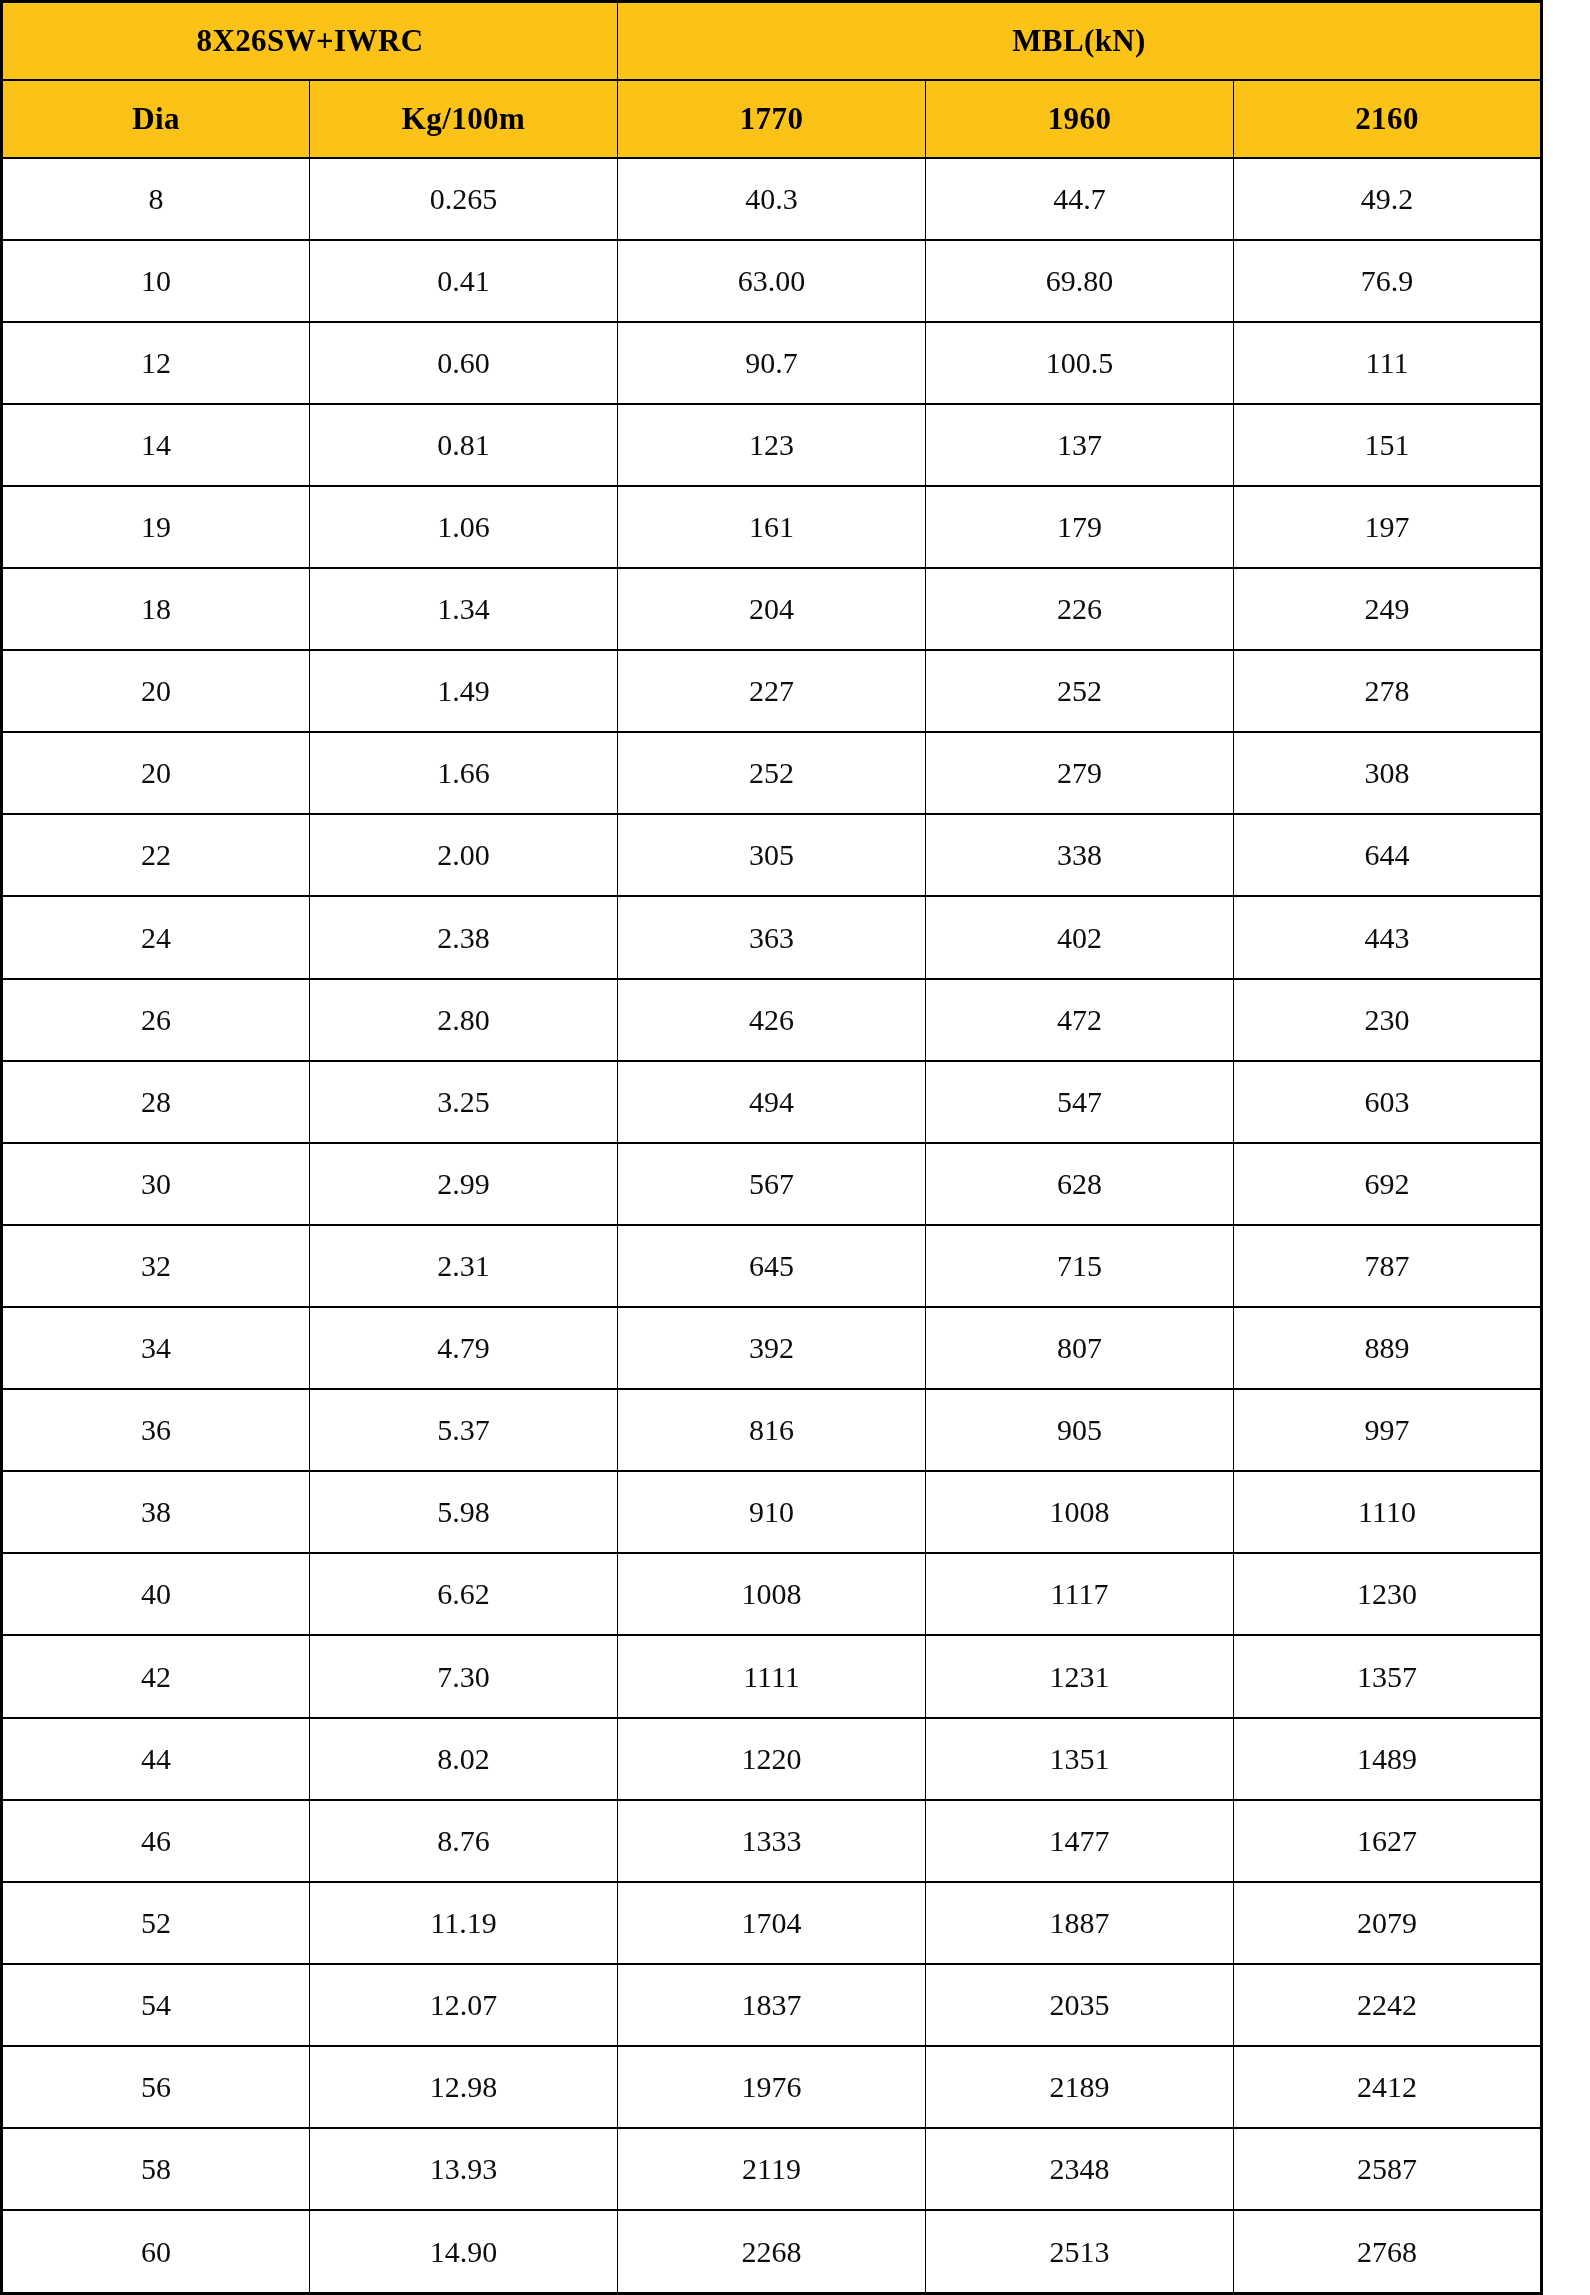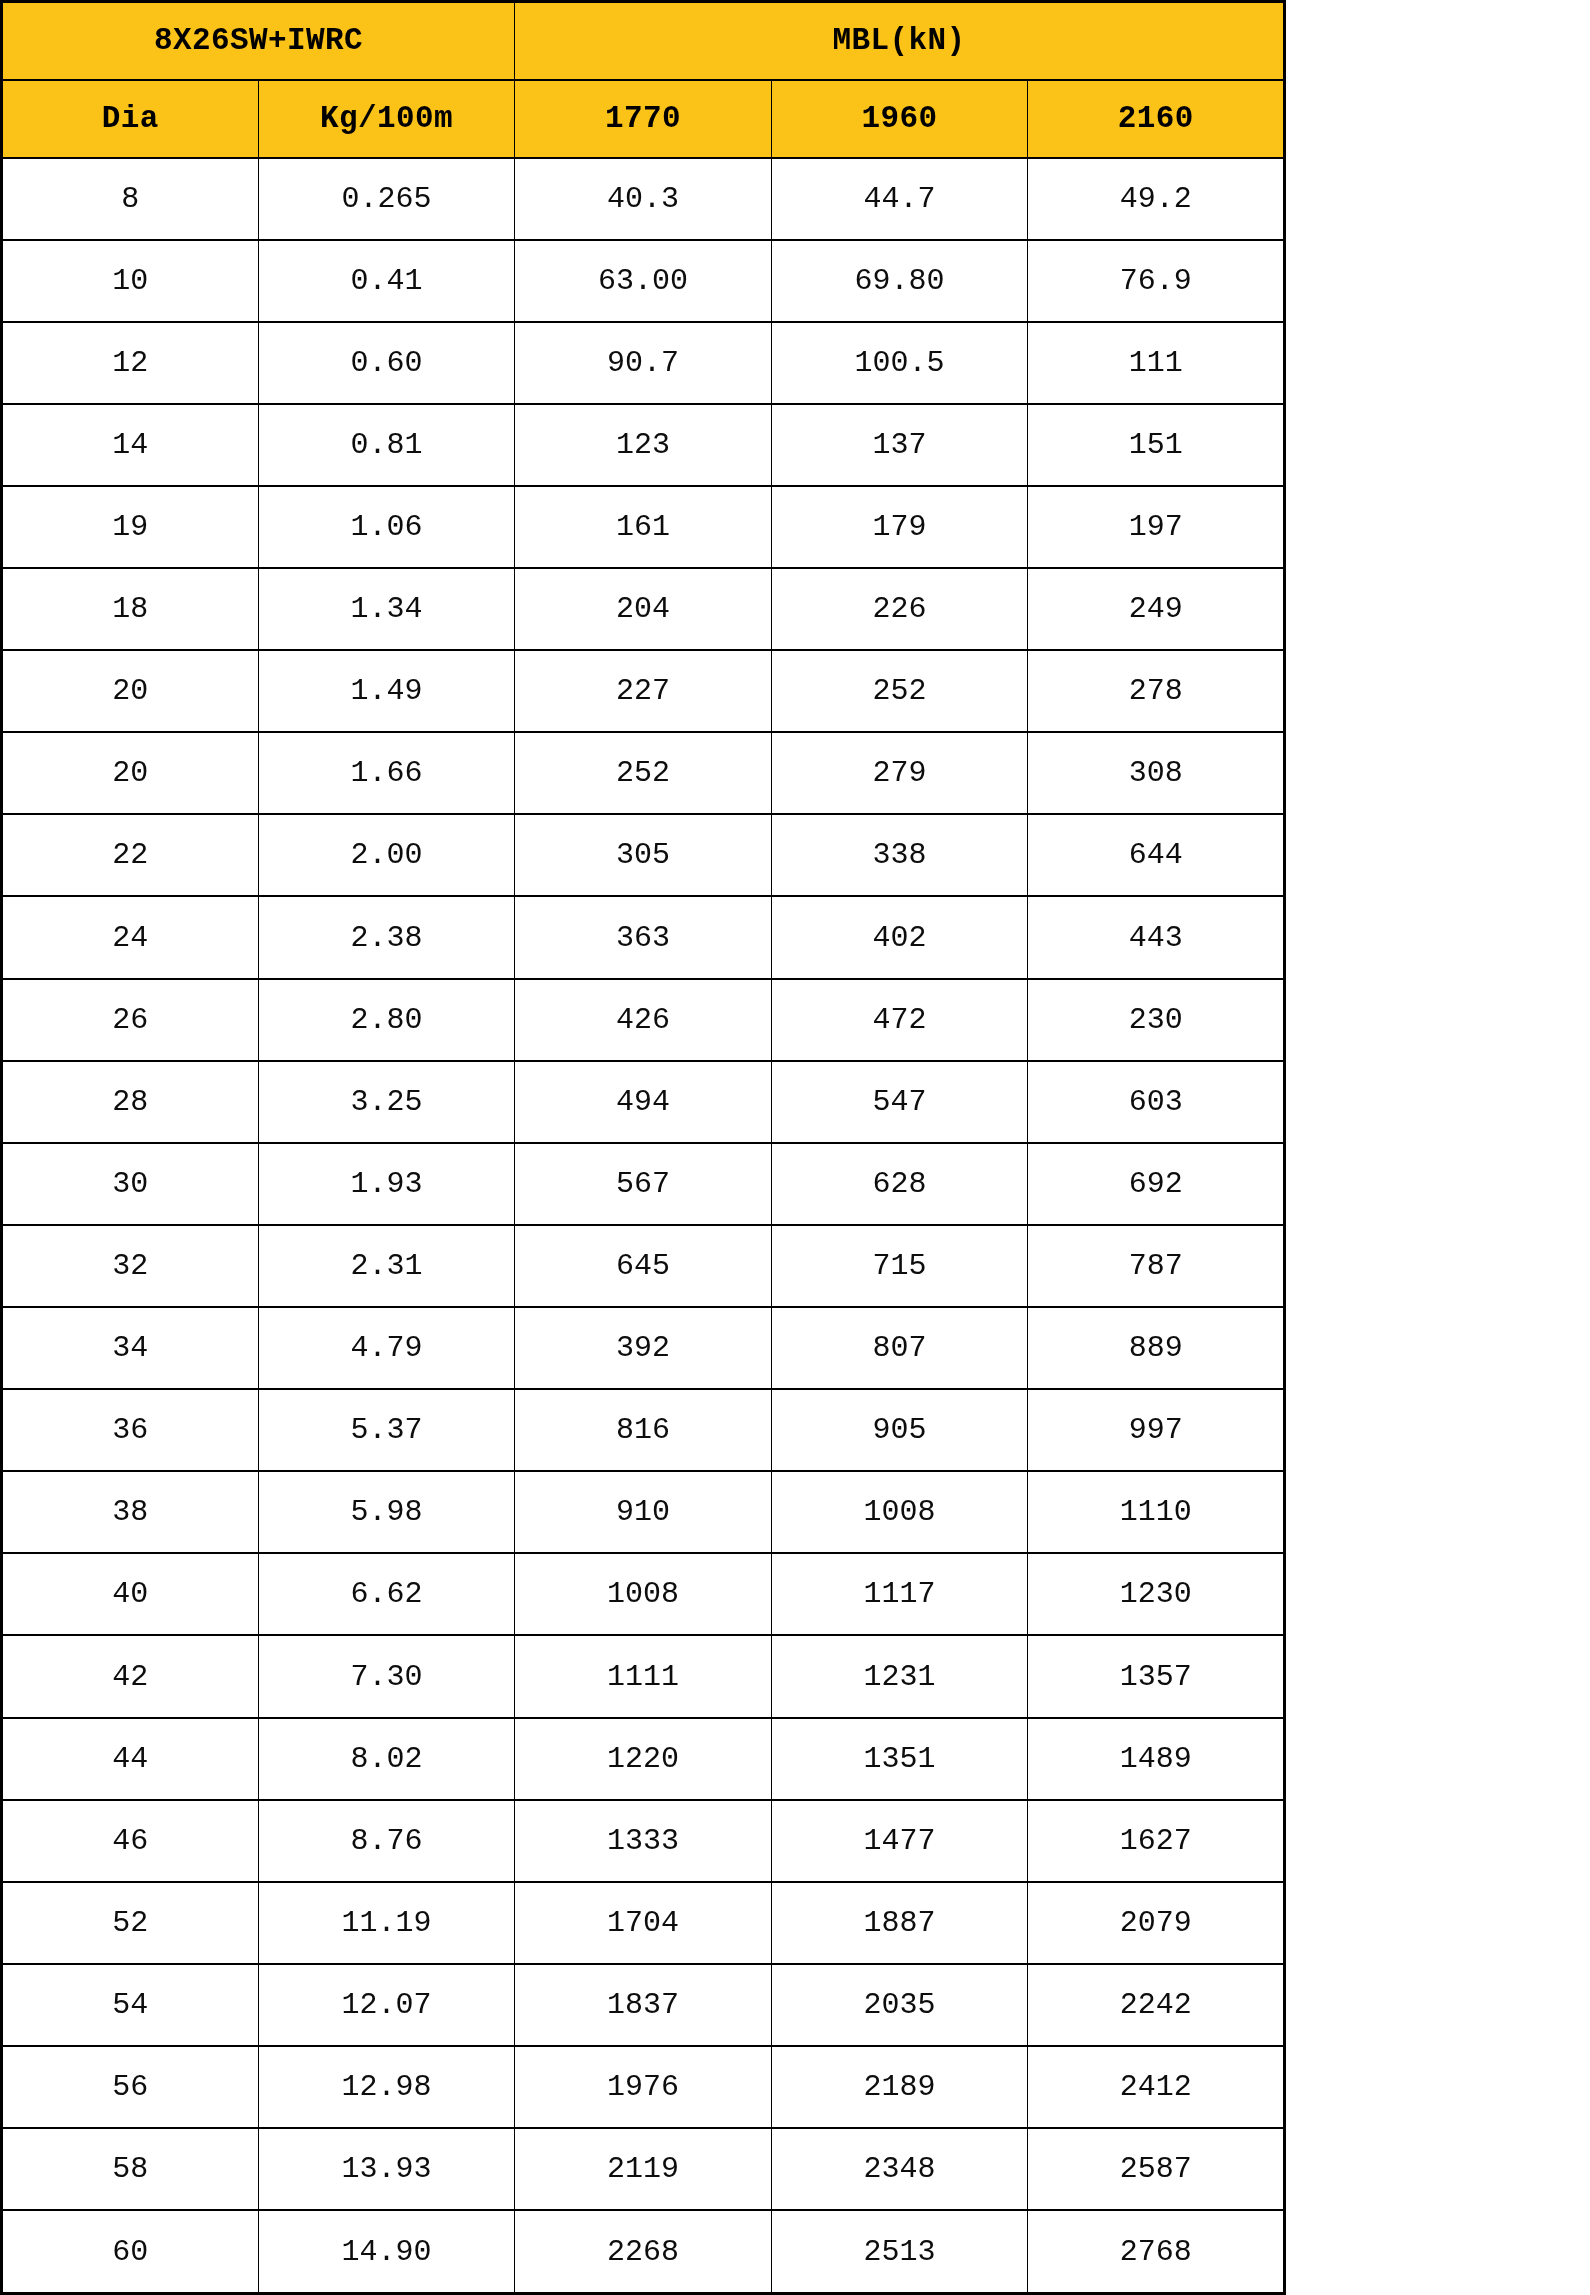--- a/index.html
+++ b/index.html
@@ -1,26 +1,26 @@
 <!DOCTYPE html>
 <html style="font-size:12px"><head>
 <meta charset="utf-8">
 <style>
   html, body {
     margin: 0;
     padding: 0;
     background: #ffffff;
   }
   .spec-table {
-    width: 1286px;
+    width: 1543px;
     height: 2295px;
     border-collapse: collapse;
     table-layout: fixed;
     border: 3.7px solid #000000;
-    font-family: Liberation Mono, monospace;
+    font-family: Liberation Serif, serif;
   }
   .spec-table col { width: 20%; }
   .spec-table th, .spec-table td {
     border: 1.5px solid #000000;
     border-top-width: 2.2px;
     border-bottom-width: 2.2px;
     text-align: center;
     vertical-align: middle;
     padding: 0;
     overflow: hidden;
@@ -145,21 +145,21 @@
       </tr>
       <tr>
         <td>28</td>
         <td>3.25</td>
         <td>494</td>
         <td>547</td>
         <td>603</td>
       </tr>
       <tr>
         <td>30</td>
-        <td>1.93</td>
+        <td>2.99</td>
         <td>567</td>
         <td>628</td>
         <td>692</td>
       </tr>
       <tr>
         <td>32</td>
         <td>2.31</td>
         <td>645</td>
         <td>715</td>
         <td>787</td>

